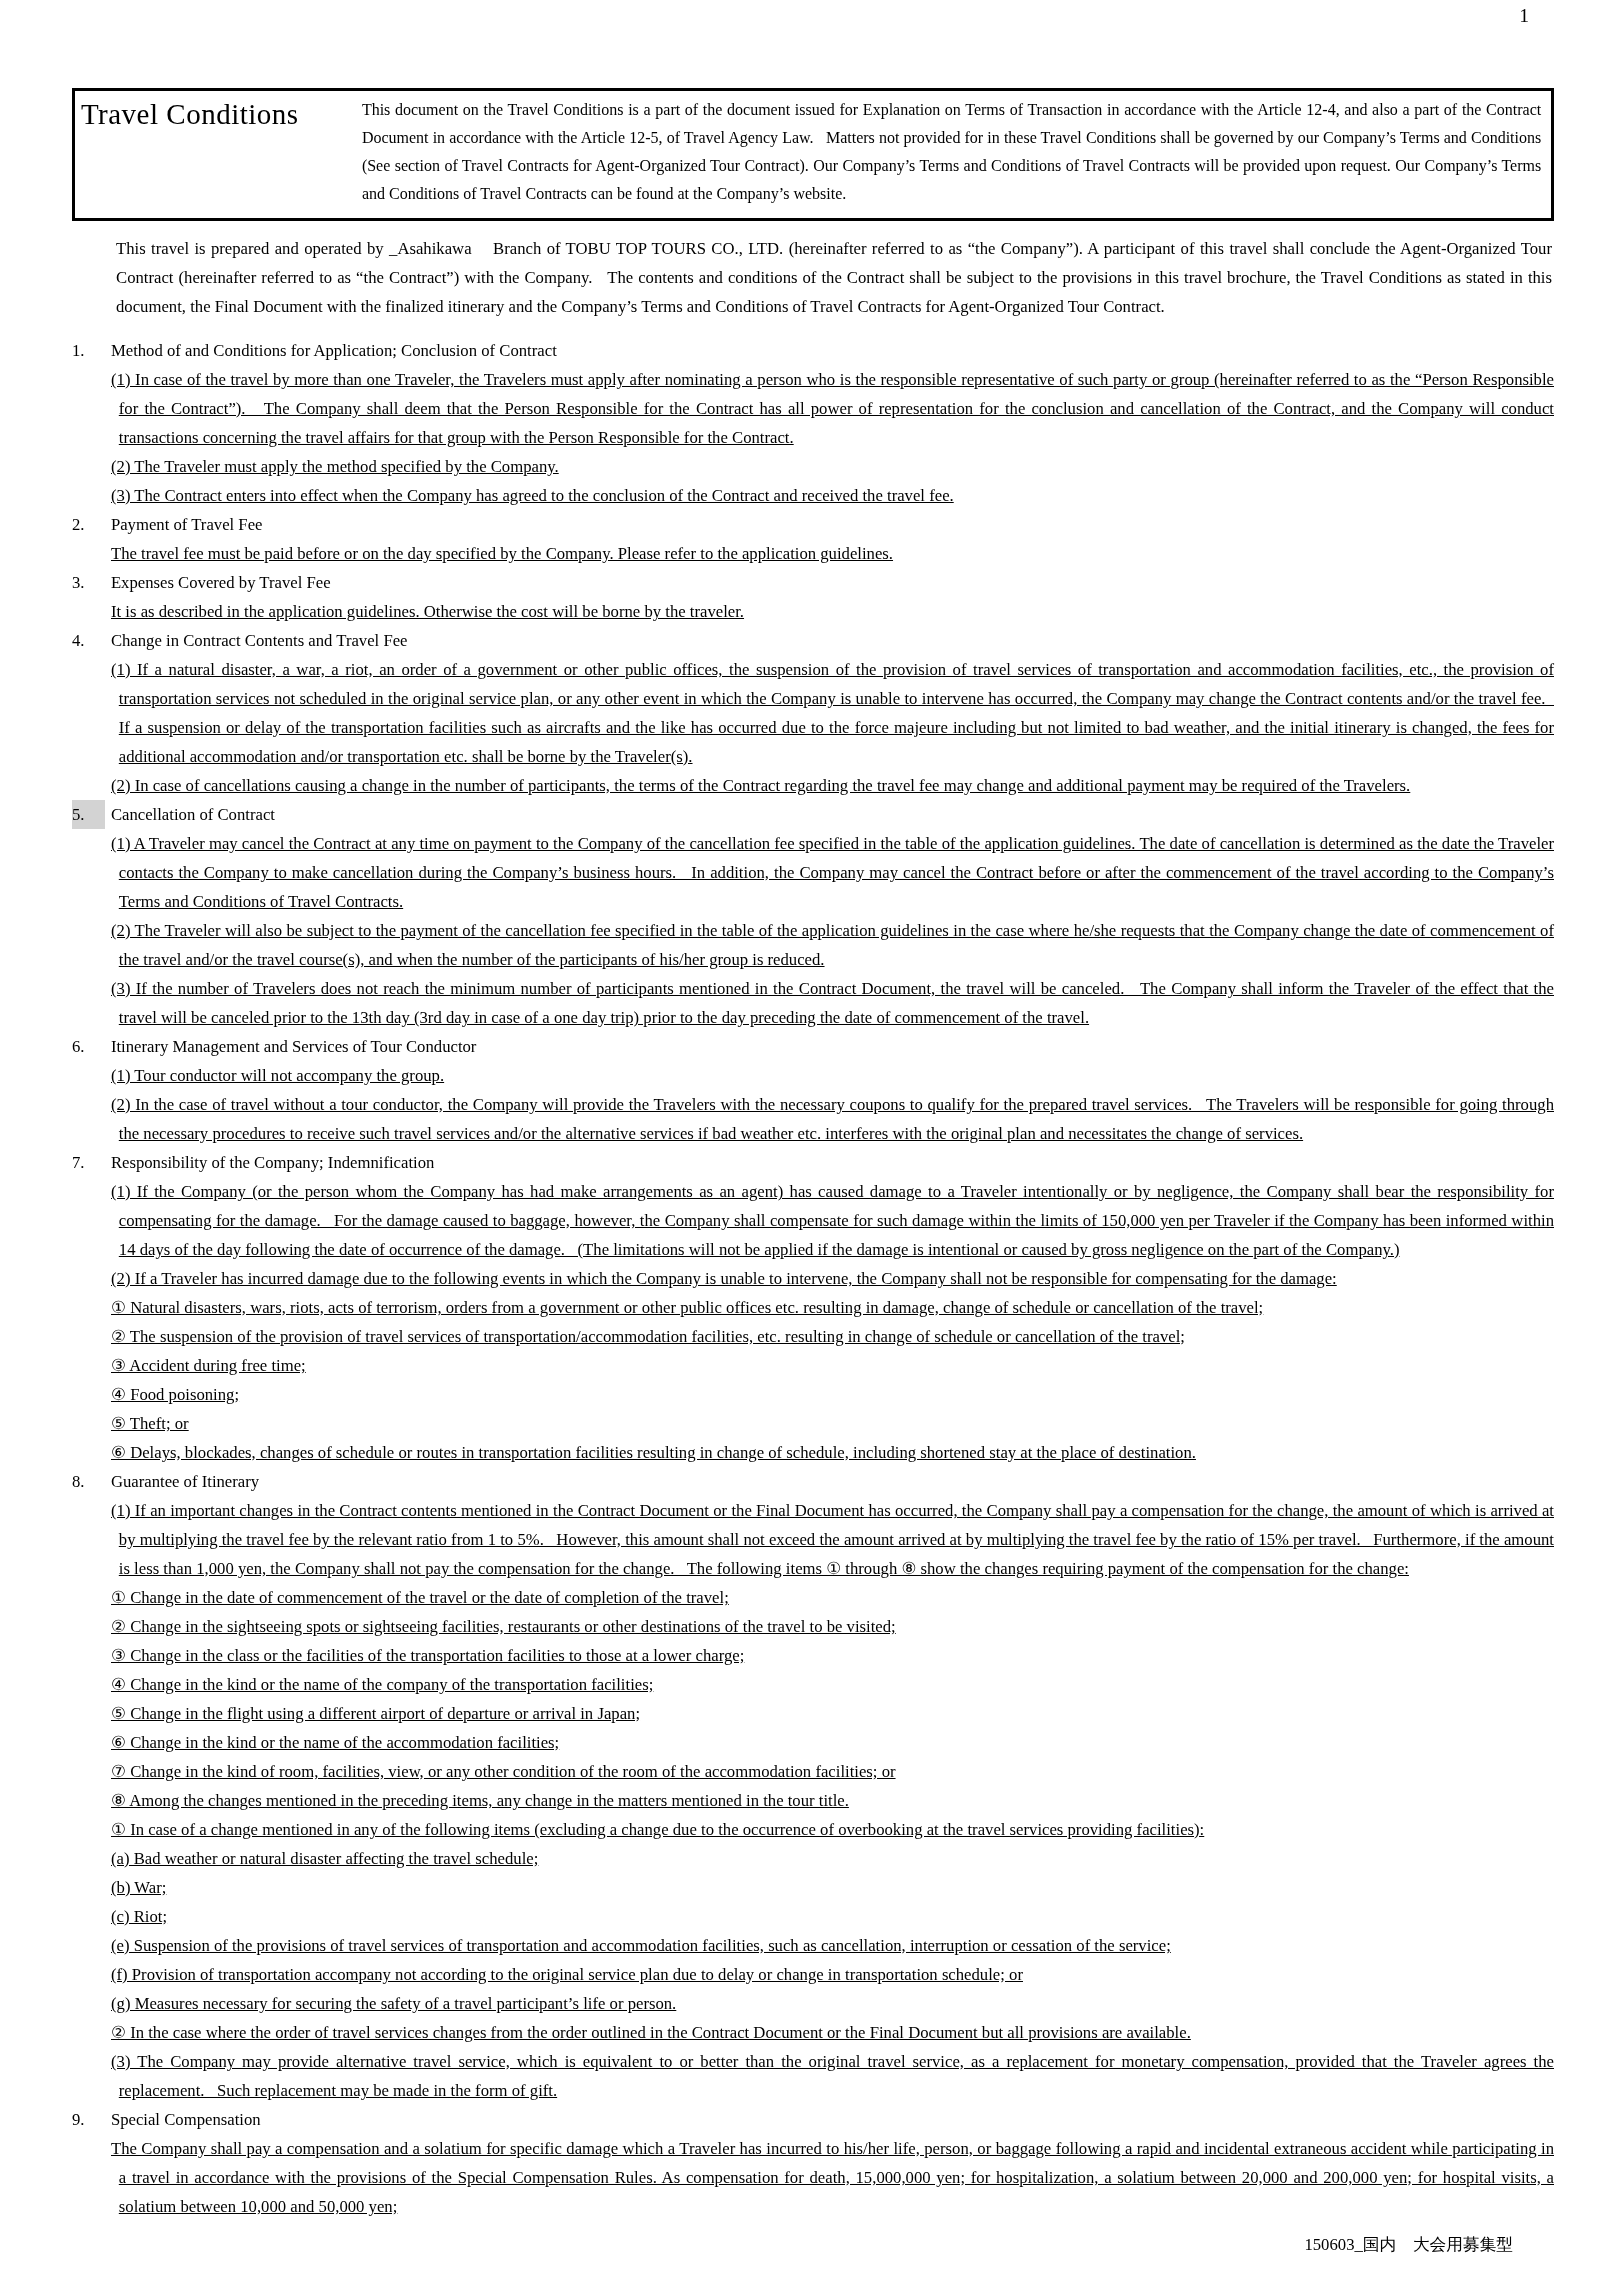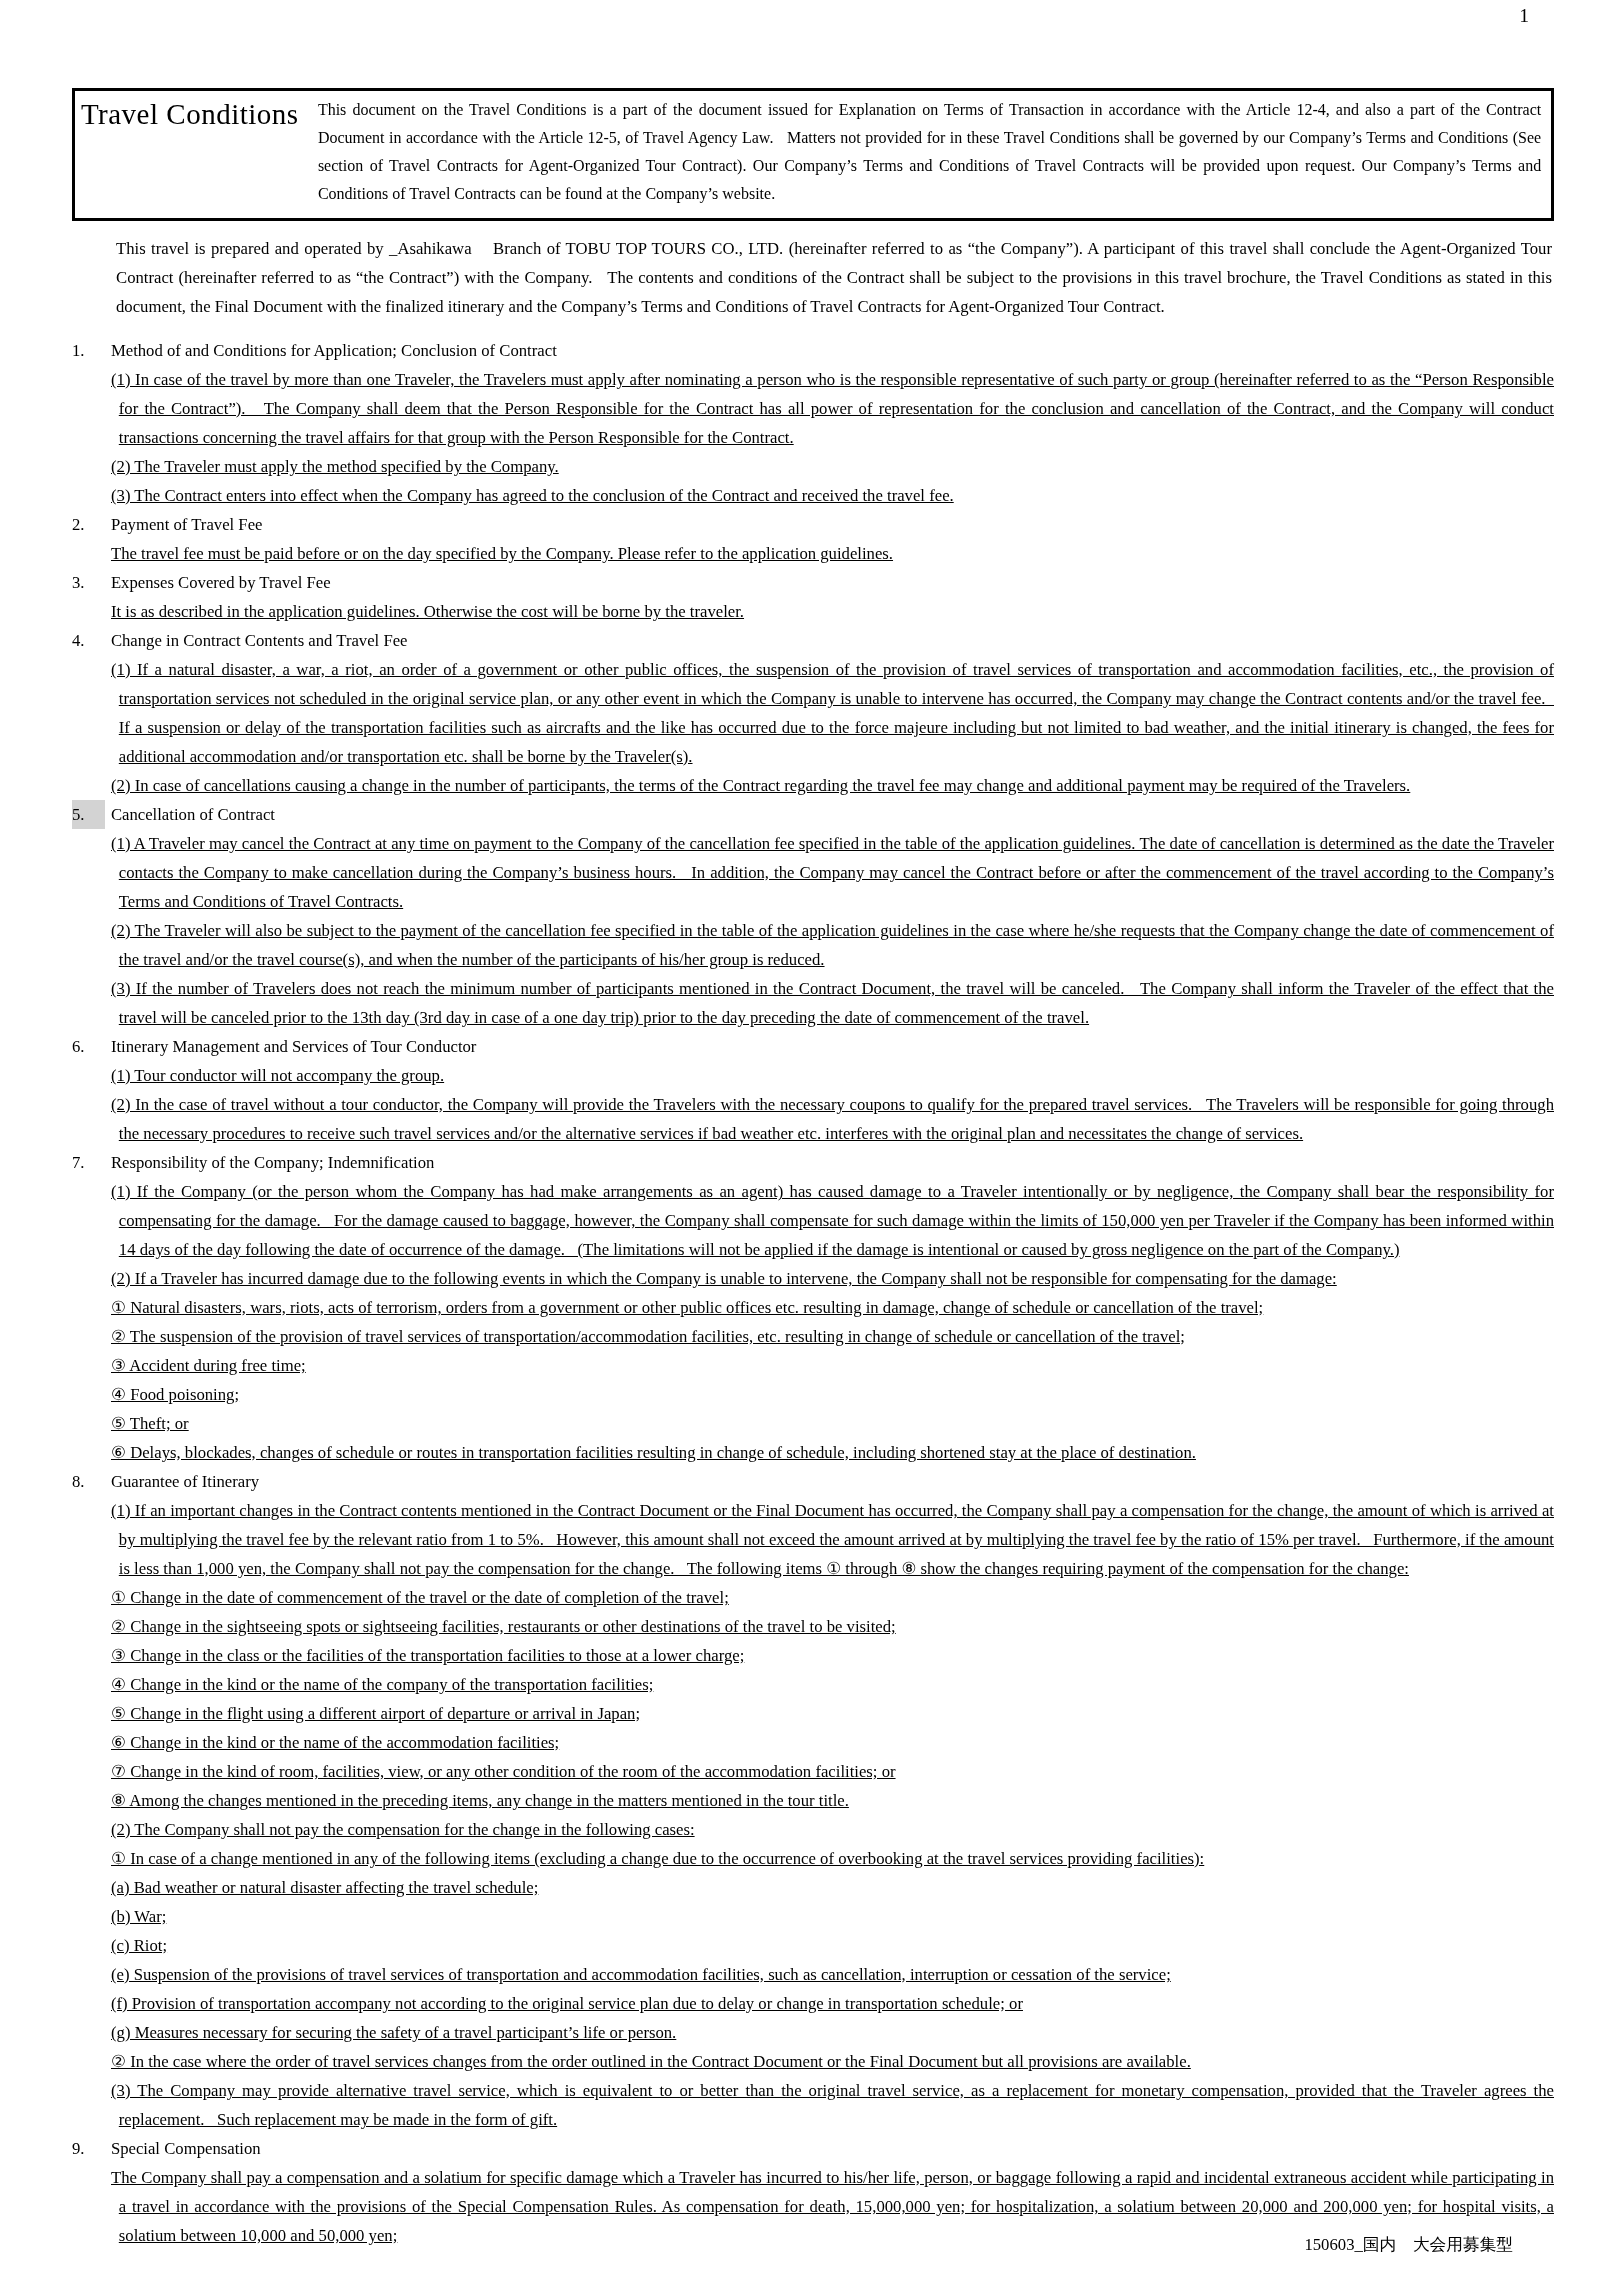--- a/index.html
+++ b/index.html
@@ -30,20 +30,21 @@
     font-size:29px;
     line-height:1.1;
     padding-top:2.9px;
     letter-spacing:0.5px;
   }
   .hbox-body{
     flex:1;
     font-size:16px;
     line-height:28px;
     text-align:justify;
+    margin-left:44px;
   }
   
   .intro{
     margin:13.7px 2px 14.7px 44px;
     font-size:16.7px;
     line-height:29px;
     text-align:justify;
   }
   
   .sections{font-size:16.7px;line-height:29px;}
@@ -164,21 +165,20 @@
           <div class="sec-body">
             <p class="para">(1) If an important changes in the Contract contents mentioned in the Contract Document or the Final Document has occurred, the Company shall pay a compensation for the change, the amount of which is arrived at by multiplying the travel fee by the relevant ratio from 1 to 5%.&nbsp;&nbsp; However, this amount shall not exceed the amount arrived at by multiplying the travel fee by the ratio of 15% per travel.&nbsp;&nbsp; Furthermore, if the amount is less than 1,000 yen, the Company shall not pay the compensation for the change.&nbsp;&nbsp; The following items ① through ⑧ show the changes requiring payment of the compensation for the change:</p>
             <p class="para">① Change in the date of commencement of the travel or the date of completion of the travel;</p>
             <p class="para">② Change in the sightseeing spots or sightseeing facilities, restaurants or other destinations of the travel to be visited;</p>
             <p class="para">③ Change in the class or the facilities of the transportation facilities to those at a lower charge;</p>
             <p class="para">④ Change in the kind or the name of the company of the transportation facilities;</p>
             <p class="para">⑤ Change in the flight using a different airport of departure or arrival in Japan;</p>
             <p class="para">⑥ Change in the kind or the name of the accommodation facilities;</p>
             <p class="para">⑦ Change in the kind of room, facilities, view, or any other condition of the room of the accommodation facilities; or</p>
             <p class="para">⑧ Among the changes mentioned in the preceding items, any change in the matters mentioned in the tour title.</p>
-            <p class="para">(2) The Company shall not pay the compensation for the change in the following cases:</p>
             <p class="para">① In case of a change mentioned in any of the following items (excluding a change due to the occurrence of overbooking at the travel services providing facilities):</p>
             <p class="para">(a) Bad weather or natural disaster affecting the travel schedule;</p>
             <p class="para">(b) War;</p>
             <p class="para">(c) Riot;</p>
             <p class="para">(e) Suspension of the provisions of travel services of transportation and accommodation facilities, such as cancellation, interruption or cessation of the service;</p>
             <p class="para">(f) Provision of transportation accompany not according to the original service plan due to delay or change in transportation schedule; or</p>
             <p class="para">(g) Measures necessary for securing the safety of a travel participant’s life or person.</p>
             <p class="para">② In the case where the order of travel services changes from the order outlined in the Contract Document or the Final Document but all provisions are available.</p>
             <p class="para">(3) The Company may provide alternative travel service, which is equivalent to or better than the original travel service, as a replacement for monetary compensation, provided that the Traveler agrees the replacement.&nbsp;&nbsp; Such replacement may be made in the form of gift.</p>
           </div>

